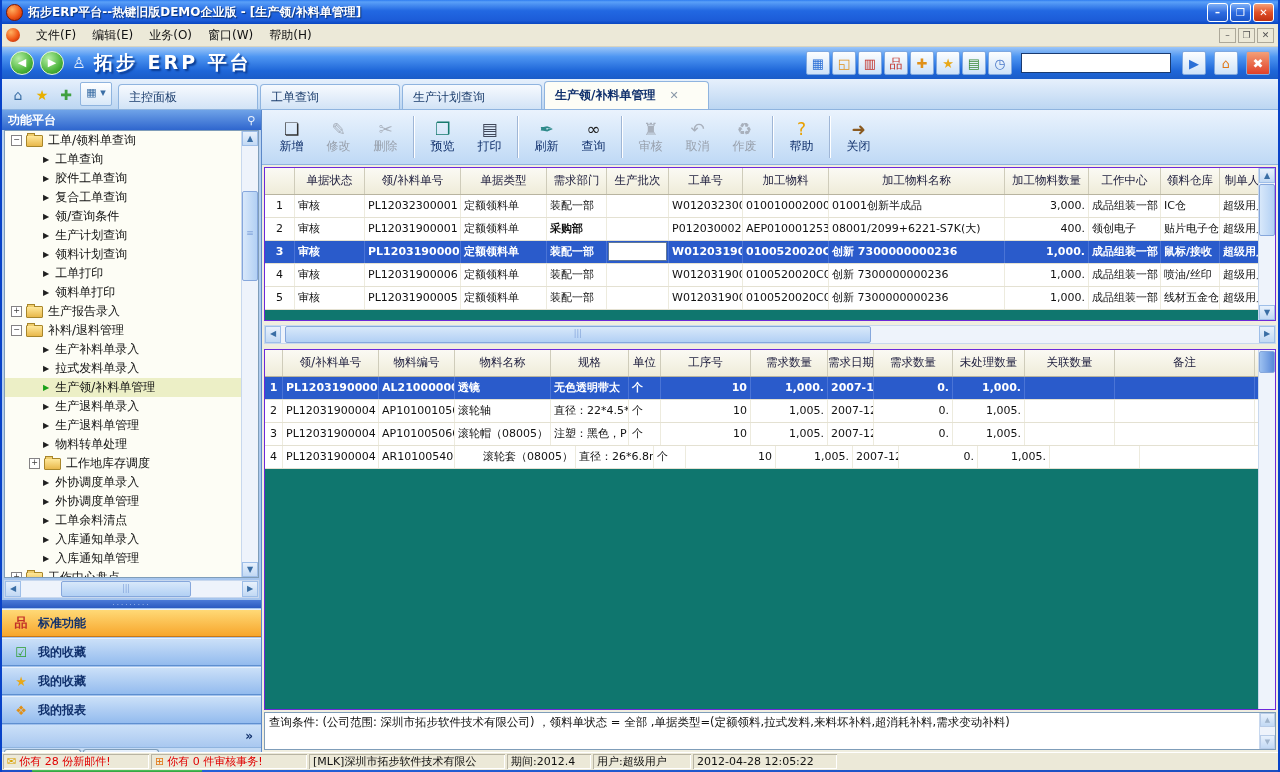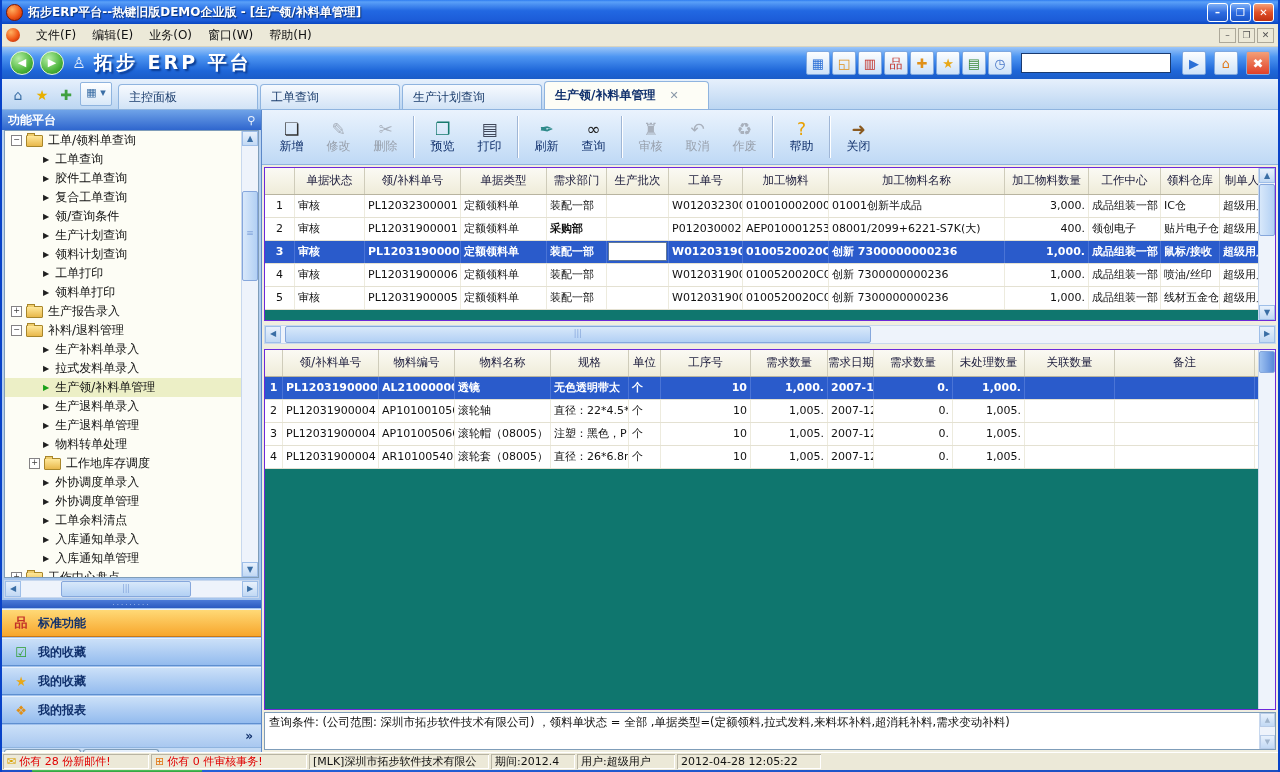--- a/index.html
+++ b/index.html
@@ -588,21 +588,21 @@
               <div class="gc a-r" style="width: 46px;">2007-12-28</div>
               <div class="gc a-r" style="width: 79px;">0.</div>
               <div class="gc a-r" style="width: 72px;">1,005.</div>
               <div class="gc a-r" style="width: 90px;"></div>
               <div class="gc a-l" style="width: 140px;"></div>
             </div>
             <div class="grow">
               <div class="gc a-c" style="width: 18px;">4</div>
               <div class="gc a-l" style="width: 96px;">PL12031900004</div>
               <div class="gc a-l" style="width: 76px;">AR1010054010</div>
-              <div class="gc a-l" style="width: 96px;">滚轮套（08005）</div>
+              <div class="gc a-l" style="width: 96px; margin-left: 25px;">滚轮套（08005）</div>
               <div class="gc a-l" style="width: 78px;">直径：26*6.8m</div>
               <div class="gc a-l" style="width: 32px;">个</div>
               <div class="gc a-r" style="width: 90px;">10</div>
               <div class="gc a-r" style="width: 77px;">1,005.</div>
               <div class="gc a-r" style="width: 46px;">2007-12-28</div>
               <div class="gc a-r" style="width: 79px;">0.</div>
               <div class="gc a-r" style="width: 72px;">1,005.</div>
               <div class="gc a-r" style="width: 90px;"></div>
               <div class="gc a-l" style="width: 140px;"></div>
             </div>
@@ -624,21 +624,21 @@
 
   <div class="statusbar">
       <span class="spanel red" style="width: 146px;">
         <span class="sico" style="color: rgb(216, 160, 0);">✉</span>
         <span>你有 28 份新邮件!</span>
       </span>
       <span class="spanel red" style="width: 156px;">
         <span class="sico" style="color: rgb(224, 120, 24);">⊞</span>
         <span>你有 0 件审核事务!</span>
       </span>
-      <span class="spanel" style="width: 180px;">
+      <span class="spanel" style="width: 196px;">
         <span>[MLK]深圳市拓步软件技术有限公</span>
       </span>
       <span class="spanel" style="width: 84px;">
         <span>期间:2012.4</span>
       </span>
       <span class="spanel" style="width: 98px;">
         <span>用户:超级用户</span>
       </span>
       <span class="spanel" style="width: 144px;">
         <span>2012-04-28 12:05:22</span>

